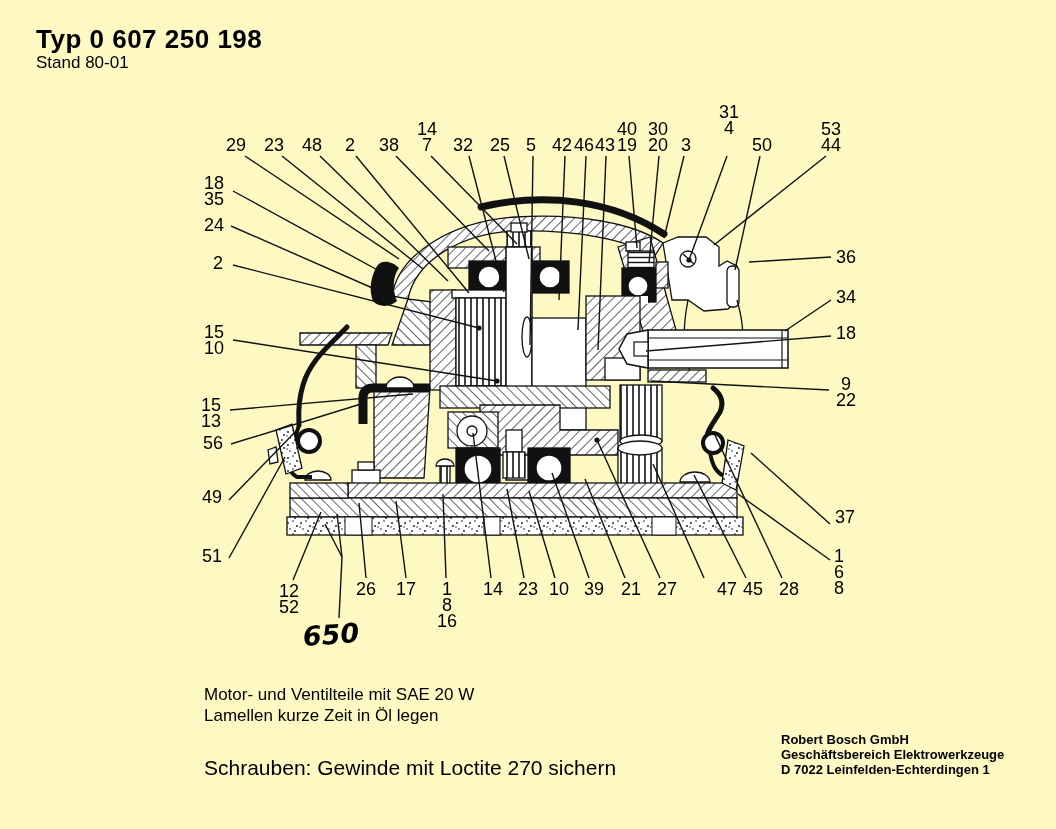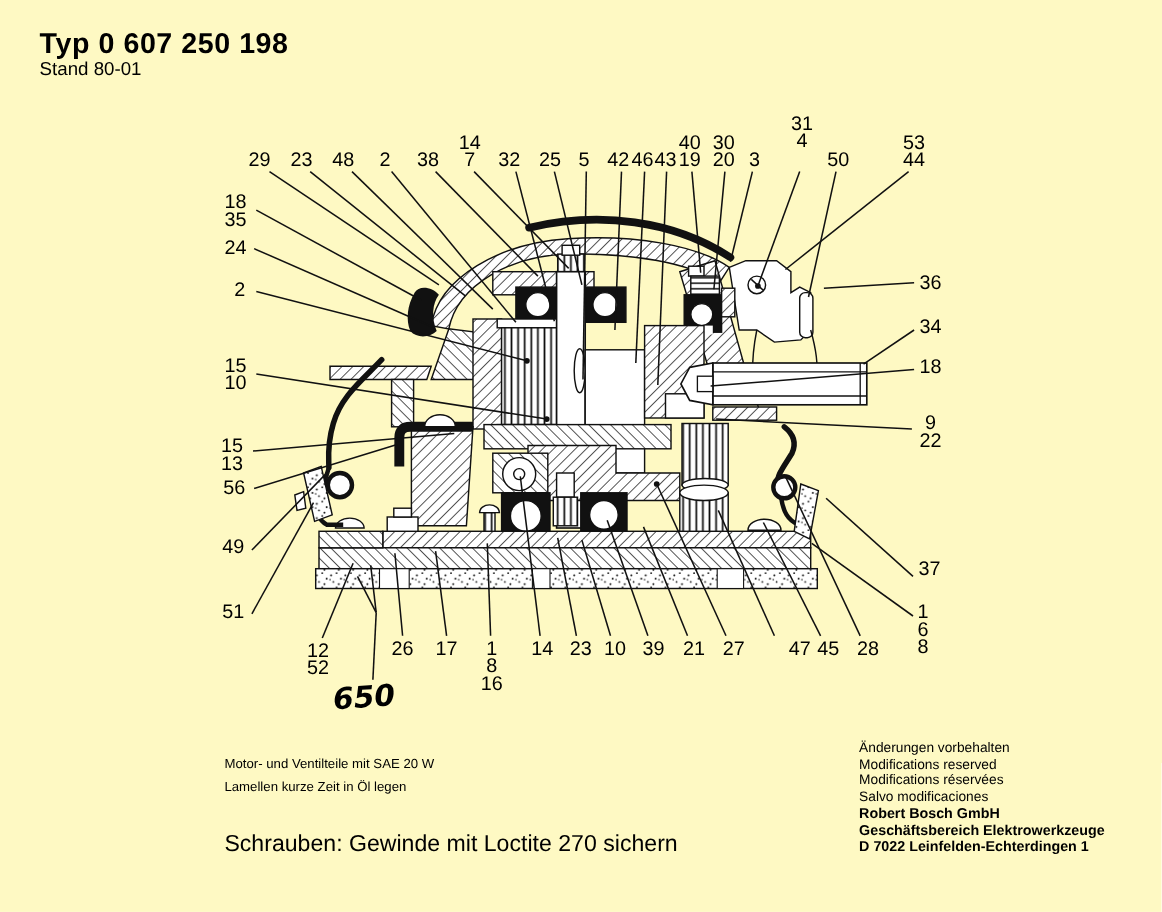--- a/index.html
+++ b/index.html
@@ -5,21 +5,21 @@
   html,body{margin:0;padding:0;background:#fff;}
   .canvas{position:relative;width:1056px;height:829px;background:#fef9c3;overflow:hidden;
           font-family:"Liberation Sans", sans-serif;color:#000;}
   .title{position:absolute;left:36px;top:24px;font-size:26px;font-weight:bold;letter-spacing:.5px;}
   .subtitle{position:absolute;left:36px;top:53px;font-size:17px;}
   svg.diagram{position:absolute;left:0;top:0;width:1056px;height:829px;}
   .callout{position:absolute;transform:translateX(-50%);font-size:18px;line-height:16px;
            text-align:center;white-space:nowrap;}
   .drawing-number{position:absolute;left:331px;top:619px;transform:translateX(-50%) rotate(-4deg);
            font-family:"DejaVu Sans", sans-serif;font-style:italic;font-weight:bold;font-size:27px;}
-  .notes-left{position:absolute;left:204px;top:684px;font-size:12px;line-height:21px;}
+  .notes-left{position:absolute;left:204px;top:684px;font-size:17px;line-height:21px;}
   .notes-left2{position:absolute;left:204px;top:756px;font-size:21px;}
   .legal{position:absolute;left:781px;top:673px;font-size:12.5px;line-height:14.5px;}
   .company{position:absolute;left:781px;top:732px;font-size:13px;line-height:15px;font-weight:bold;}
 </style>
 </head>
 <body>
 
 <div class="canvas">
 
   <div class="title">Typ 0 607 250 198</div>
@@ -368,25 +368,19 @@
     </div>
 
   <div class="drawing-number">650</div>
 
   <div class="notes-left">
       <div>Motor- und Ventilteile mit SAE 20 W</div>
       <div>Lamellen kurze Zeit in Öl legen</div>
     </div>
   <div class="notes-left2">Schrauben: Gewinde mit Loctite 270 sichern</div>
 
-  <div class="legal">
-      <div>Änderungen vorbehalten</div>
-      <div>Modifications reserved</div>
-      <div>Modifications réservées</div>
-      <div>Salvo modificaciones</div>
-    </div>
   <div class="company">
       <div>Robert Bosch GmbH</div>
       <div>Geschäftsbereich Elektrowerkzeuge</div>
       <div>D 7022 Leinfelden-Echterdingen 1</div>
     </div>
 
 </div>
 
 </body></html>

